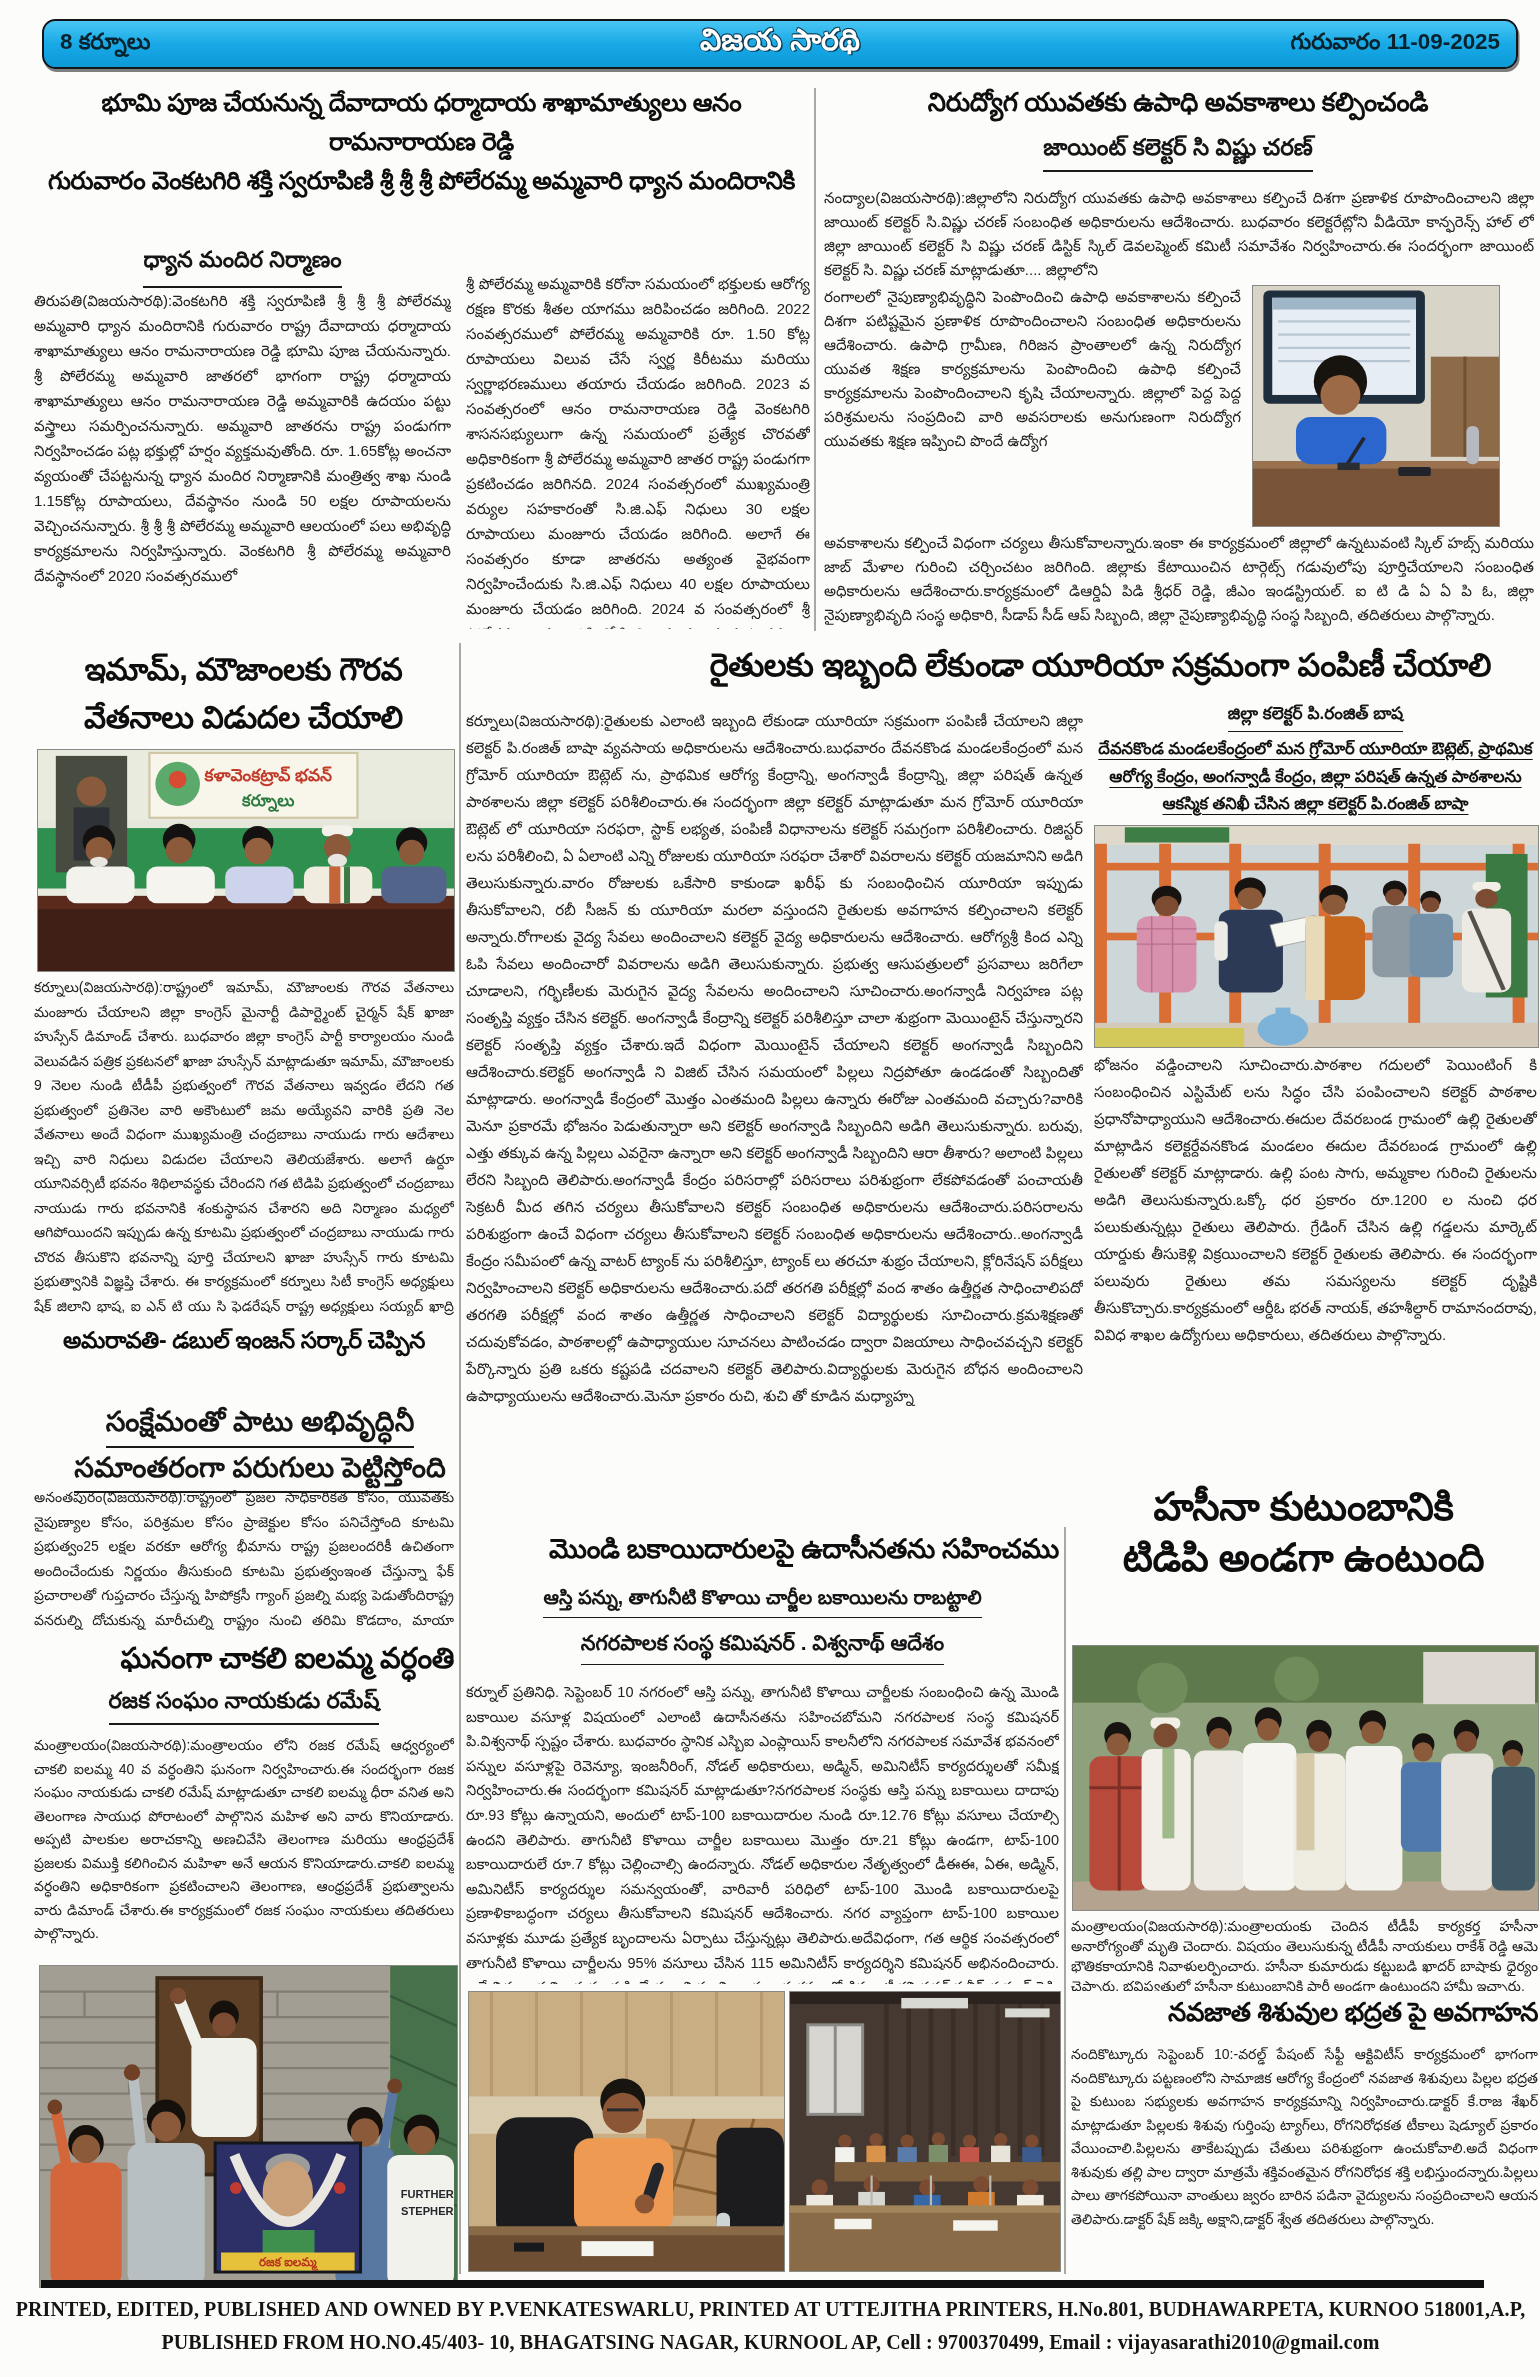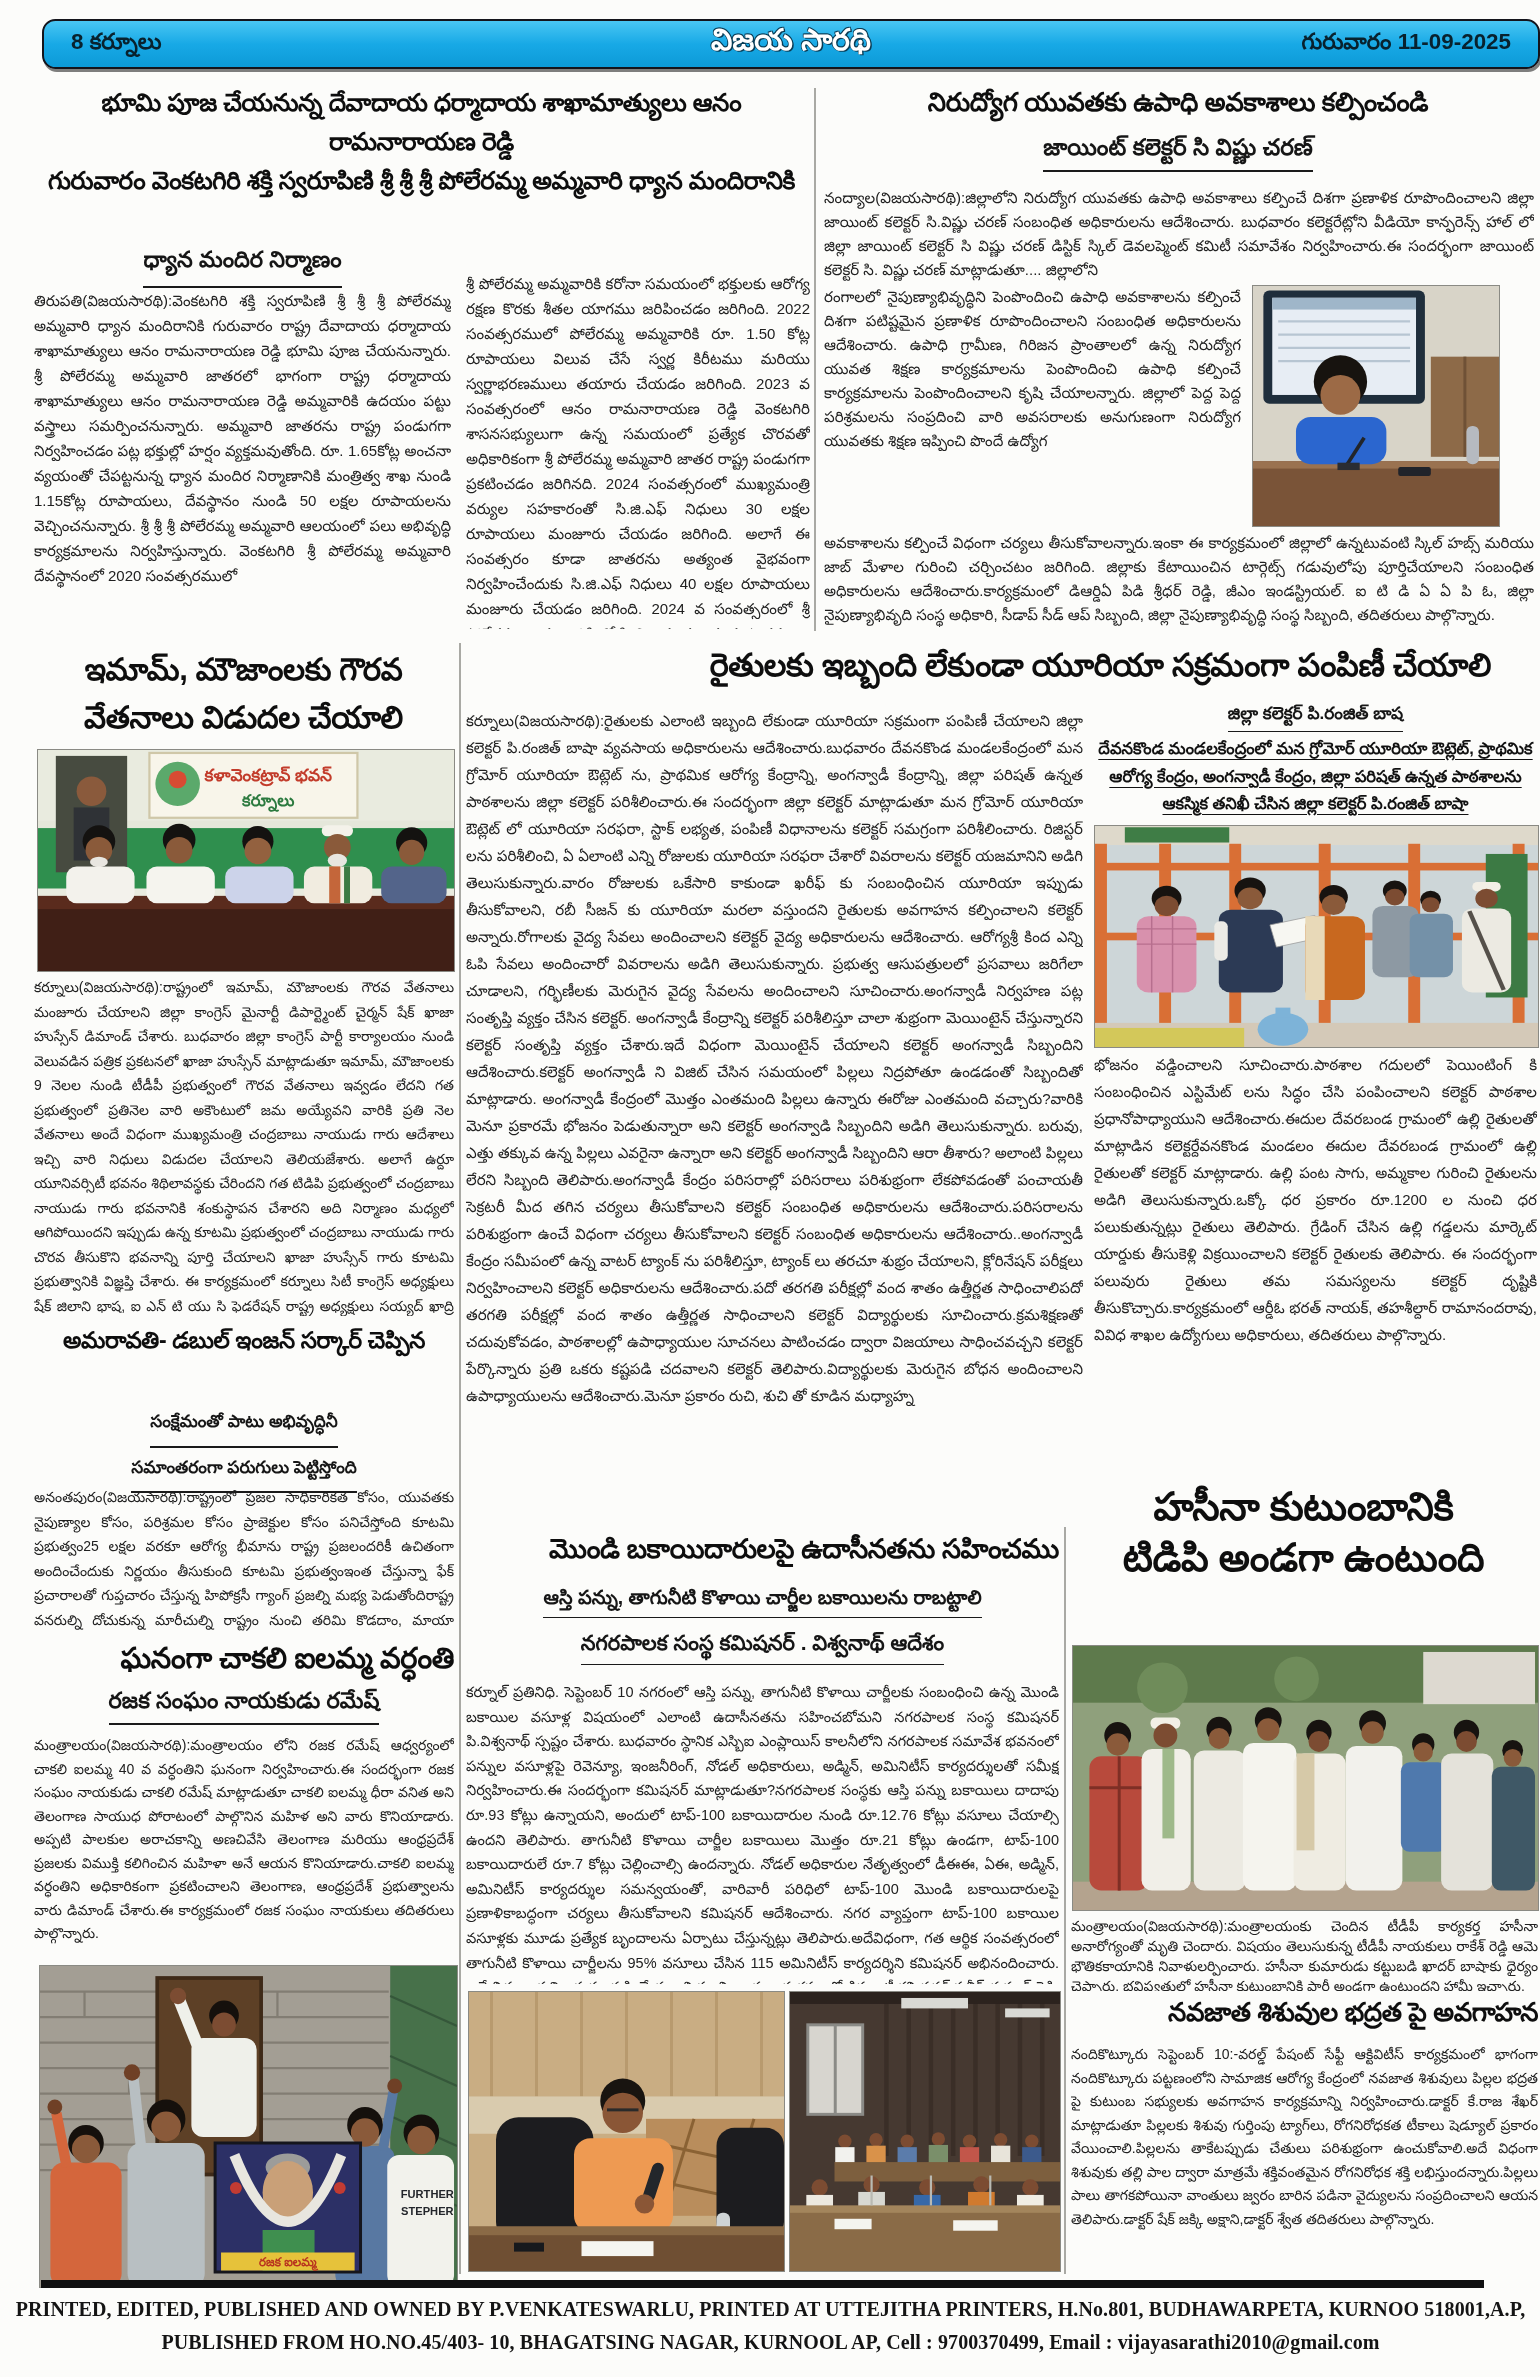--- a/index.html
+++ b/index.html
@@ -10,21 +10,21 @@
   .hl9{font-weight:900;text-align:right;}
   .body-text{text-align:justify;color:#202020;overflow:hidden;}
   .center{text-align:center;}
   .u{display:inline-block;border-bottom:2.2px solid #1a1a1a;padding-bottom:3.7px;font-weight:800;}
   .vrule{position:absolute;width:1.5px;background:#a9a9a4;}
   .photo{position:absolute;overflow:hidden;border:0.7px solid #8a8a84;background:#888;}
   .photo svg{display:block;width:100%;height:100%;}
   .masthead{position:absolute;left:42px;top:19.4px;width:1440px;height:46px;
     background:linear-gradient(180deg,#49c6f3 0%,#18a9e6 50%,#0c9ad7 100%);
     border:2.2px solid #14141b;border-radius:13.4px;box-shadow:1.5px 3px 0 rgba(0,0,0,.5);
-    display:flex;align-items:center;justify-content:space-between;padding:0 27px;}
+    display:flex;align-items:center;justify-content:space-between;padding:0 16px;}
   .mast-left,.mast-right{font-size:22.4px;font-weight:800;color:#08222e;}
   .mast-title{position:absolute;left:50%;top:50%;transform:translate(-50%,-52%);
     font-size:30px;font-weight:900;color:#ffffff;
     text-shadow:1.5px 1.5px 0 #0a3c55,-0.7px -0.7px 0 #0a3c55,0.7px -0.7px 0 #0a3c55,-0.7px 0.7px 0 #0a3c55;}
   .byline-cap{font-size:16.4px;line-height:27.6px;font-weight:700;text-align:center;
     text-decoration:underline;text-underline-offset:5.2px;color:#111;}
   .footer-rule{position:absolute;left:41px;top:2280px;width:1443px;height:7.5px;background:#101010;}
   .footer-line{position:absolute;left:0;width:1541px;text-align:center;
     font-family:"Liberation Serif",serif;font-size:20px;font-weight:600;color:#141414;letter-spacing:0.1px;}
 </style>
@@ -128,21 +128,21 @@
           <circle cx="503" cy="139" r="17" fill="#8a5a3a"></circle>
         <rect x="462" y="158" width="88" height="50" rx="14" fill="#53648a"></rect>
       </g>
     </svg>
   </div>
   <div class="abs body-text" style="left:34px;top:975px;width:420px;height:341px;font-size:14px;line-height:24.5px;">కర్నూలు(విజయసారథి):రాష్ట్రంలో ఇమామ్, మౌజాంలకు గౌరవ వేతనాలు మంజూరు చేయాలని జిల్లా కాంగ్రెస్ మైనార్టీ డిపార్ట్మెంట్ చైర్మన్ షేక్ ఖాజా హుస్సేన్ డిమాండ్ చేశారు. బుధవారం జిల్లా కాంగ్రెస్ పార్టీ కార్యాలయం నుండి వెలువడిన పత్రిక ప్రకటనలో ఖాజా హుస్సేన్ మాట్లాడుతూ ఇమామ్, మౌజాంలకు 9 నెలల నుండి టీడీపీ ప్రభుత్వంలో గౌరవ వేతనాలు ఇవ్వడం లేదని గత ప్రభుత్వంలో ప్రతినెల వారి అకౌంటులో జమ అయ్యేవని వారికి ప్రతి నెల వేతనాలు అందే విధంగా ముఖ్యమంత్రి చంద్రబాబు నాయుడు గారు ఆదేశాలు ఇచ్చి వారి నిధులు విడుదల చేయాలని తెలియజేశారు. అలాగే ఉర్దూ యూనివర్సిటీ భవనం శిథిలావస్థకు చేరిందని గత టిడిపి ప్రభుత్వంలో చంద్రబాబు నాయుడు గారు భవనానికి శంకుస్థాపన చేశారని అది నిర్మాణం మధ్యలో ఆగిపోయిందని ఇప్పుడు ఉన్న కూటమి ప్రభుత్వంలో చంద్రబాబు నాయుడు గారు చొరవ తీసుకొని భవనాన్ని పూర్తి చేయాలని ఖాజా హుస్సేన్ గారు కూటమి ప్రభుత్వానికి విజ్ఞప్తి చేశారు. ఈ కార్యక్రమంలో కర్నూలు సిటీ కాంగ్రెస్ అధ్యక్షులు షేక్ జిలాని భాష, ఐ ఎన్ టి యు సి ఫెడరేషన్ రాష్ట్ర అధ్యక్షులు సయ్యద్ ఖాద్రి పాషా, రాష్ట్ర మైనార్టీ సెల్ కార్యదర్శి వశీభాష, మైనార్టీ సెల్ సిటీ అధ్యక్షులు అబ్దుల్ హై మొదలగు వారు పాల్గొన్నారు.</div>
 
   <div class="abs hl" style="left:34px;top:1323px;width:420px;font-size:23px;line-height:35px;">
     <div>అమరావతి- డబుల్ ఇంజన్ సర్కార్ చెప్పిన</div>
   </div>
-  <div class="abs center" style="left:34px;top:1402px;width:420px;font-size:17px;line-height:40px;text-align:center;">
+  <div class="abs center" style="left:50px;top:1402px;width:420px;font-size:28px;line-height:40px;text-align:center;">
     <span class="u">సంక్షేమంతో పాటు అభివృద్ధినీ</span><br>
     <span class="u">సమాంతరంగా పరుగులు పెట్టిస్తోంది</span>
   </div>
   <div class="abs body-text" style="left:34px;top:1485px;width:420px;height:151px;font-size:14px;line-height:24.6px;">అనంతపురం(విజయసారథి):రాష్ట్రంలో ప్రజల సాధికారికత కోసం, యువతకు నైపుణ్యాల కోసం, పరిశ్రమల కోసం ప్రాజెక్టుల కోసం పనిచేస్తోంది కూటమి ప్రభుత్వం25 లక్షల వరకూ ఆరోగ్య భీమాను రాష్ట్ర ప్రజలందరికీ ఉచితంగా అందించేందుకు నిర్ణయం తీసుకుంది కూటమి ప్రభుత్వంఇంత చేస్తున్నా ఫేక్ ప్రచారాలతో గుప్తచారం చేస్తున్న హిపోక్రసీ గ్యాంగ్ ప్రజల్ని మభ్య పెడుతోందిరాష్ట్ర వనరుల్ని దోచుకున్న మారీచుల్ని రాష్ట్రం నుంచి తరిమి కొడదాం, మాయా మశ్చీంద్రలను భూస్థాపితం చేద్దాం..</div>
 
   <div class="abs hl hl9" style="left:34px;top:1642px;width:420px;font-size:29px;">ఘనంగా చాకలి ఐలమ్మ వర్ధంతి</div>
   <div class="abs center" style="left:34px;top:1688px;width:420px;font-size:22.4px;">
     <span class="u">రజక సంఘం నాయకుడు రమేష్</span>
   </div>
   <div class="abs body-text" style="left:34px;top:1734px;width:420px;height:210px;font-size:14px;line-height:23.5px;">మంత్రాలయం(విజయసారథి):మంత్రాలయం లోని రజక రమేష్ ఆధ్వర్యంలో చాకలి ఐలమ్మ  40 వ వర్ధంతిని ఘనంగా నిర్వహించారు.ఈ సందర్భంగా రజక సంఘం నాయకుడు చాకలి రమేష్ మాట్లాడుతూ చాకలి ఐలమ్మ ధీరా వనిత అని  తెలంగాణ సాయుధ పోరాటంలో పాల్గొనిన మహిళ అని వారు కొనియాడారు. అప్పటి పాలకుల అరాచకాన్ని అణచివేసి తెలంగాణ మరియు ఆంధ్రప్రదేశ్ ప్రజలకు విముక్తి కలిగించిన మహిళా అనే ఆయన కొనియాడారు.చాకలి ఐలమ్మ వర్ధంతిని అధికారికంగా ప్రకటించాలని తెలంగాణ, ఆంధ్రప్రదేశ్ ప్రభుత్వాలను వారు డిమాండ్ చేశారు.ఈ కార్యక్రమంలో రజక సంఘం నాయకులు తదితరులు పాల్గొన్నారు.</div>

